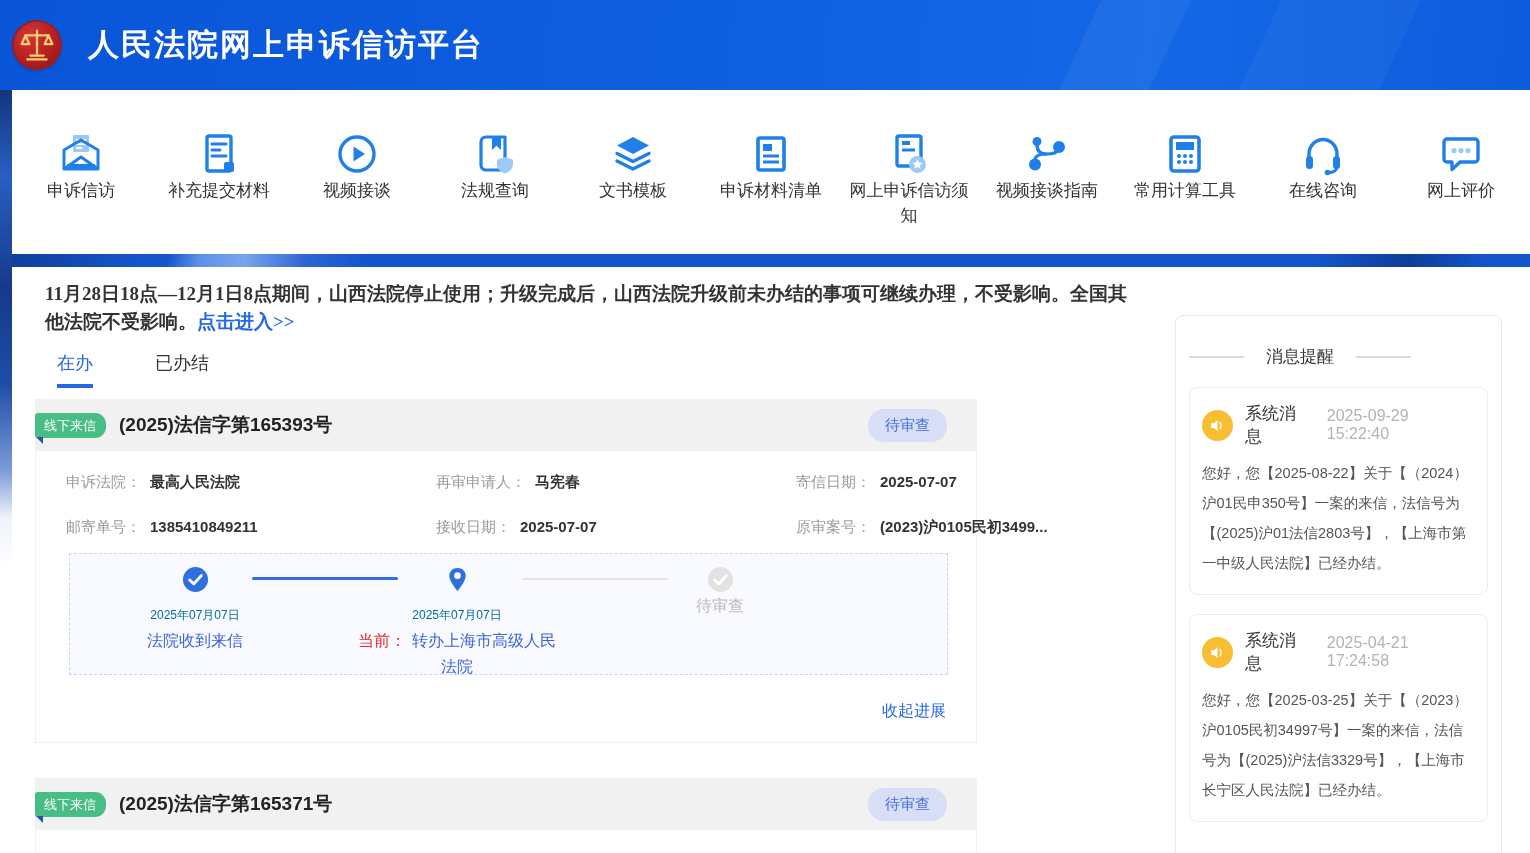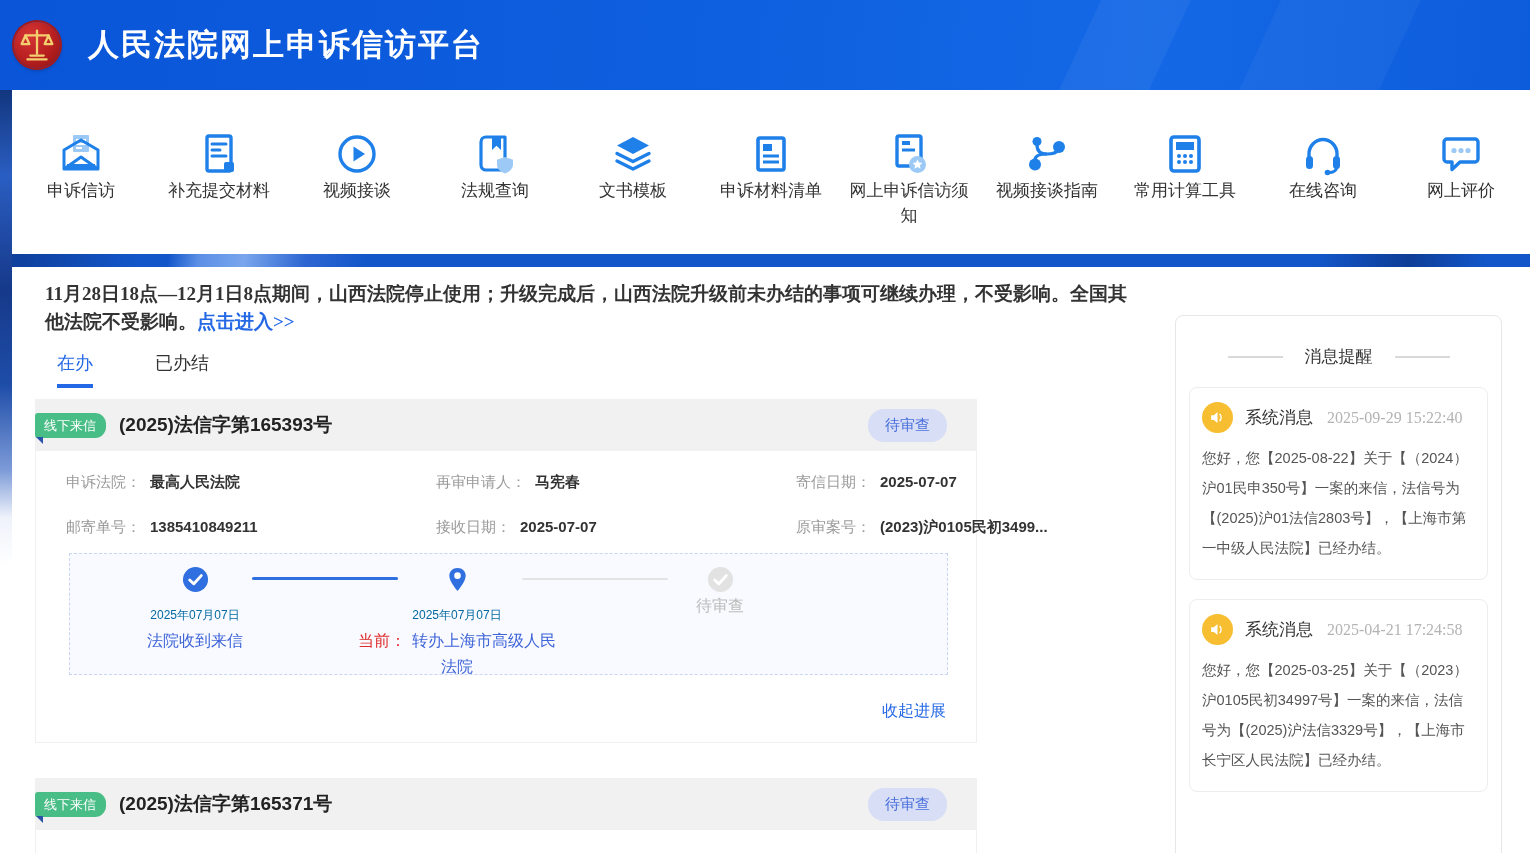--- a/index.html
+++ b/index.html
@@ -72,30 +72,30 @@
   .t-prefix { color:#e02b2b; margin-right:6px; }
   .step.pending .t-date, .step.pending .t-label { color:#bcbcbc; }
   .conn { position:absolute; border-radius:2px; }
   .conn.done { top:23px; height:3px; background:#2f6fe0; }
   .conn.pending { top:24px; height:2px; background:#e4e4e4; }
   .collapse-link { text-align:right; margin:26px 30px 0 0; font-size:16px; color:#2468e5; cursor:pointer; }
   .body-stub { height:28px; background:#fff; border:1px solid #f0f0f0; border-top:none; }
   
   .sidebar { position:absolute; top:315px; left:1175px; width:327px; height:760px;
     background:#fff; border:1px solid #e7e7e7; border-radius:8px; padding:0 13px; }
-  .msg-title-row { display:flex; align-items:center; justify-content:center; gap:22px; margin-top:29px; }
+  .msg-title-row { display:flex; align-items:center; justify-content:flex-start; gap:22px; margin-top:29px; }
   .dash { width:55px; height:2px; background:#d9d9d9; }
   .msg-title { font-size:17px; color:#333; }
   .msg-card { border:1px solid #ededed; border-radius:8px; margin-top:19px; padding:14px 12px 16px 12px; cursor:pointer; }
   .msg-head { display:flex; align-items:center; }
   .msg-icon { width:31px; height:31px; border-radius:50%; background:#f6be30; flex:none;
     display:flex; align-items:center; justify-content:center; }
   .msg-icon svg { width:19px; height:19px; }
   .msg-type { font-size:17px; color:#333; margin-left:12px; }
-  .msg-time { font-size:16px; color:#b3b3b3; margin-left:14px;font-family:Liberation Serif, serif; }
+  .msg-time { font-size:16px; color:#b3b3b3; margin-left:14px; }
   .msg-body { margin-top:10px; font-size:14.5px; color:#555; line-height:30px; }
 </style>
 </head>
 <body>
 
 <div class="header">
   <div class="streak s1"></div>
   <div class="streak s2"></div>
   <div class="logo">
     <svg viewBox="0 0 48 48">

